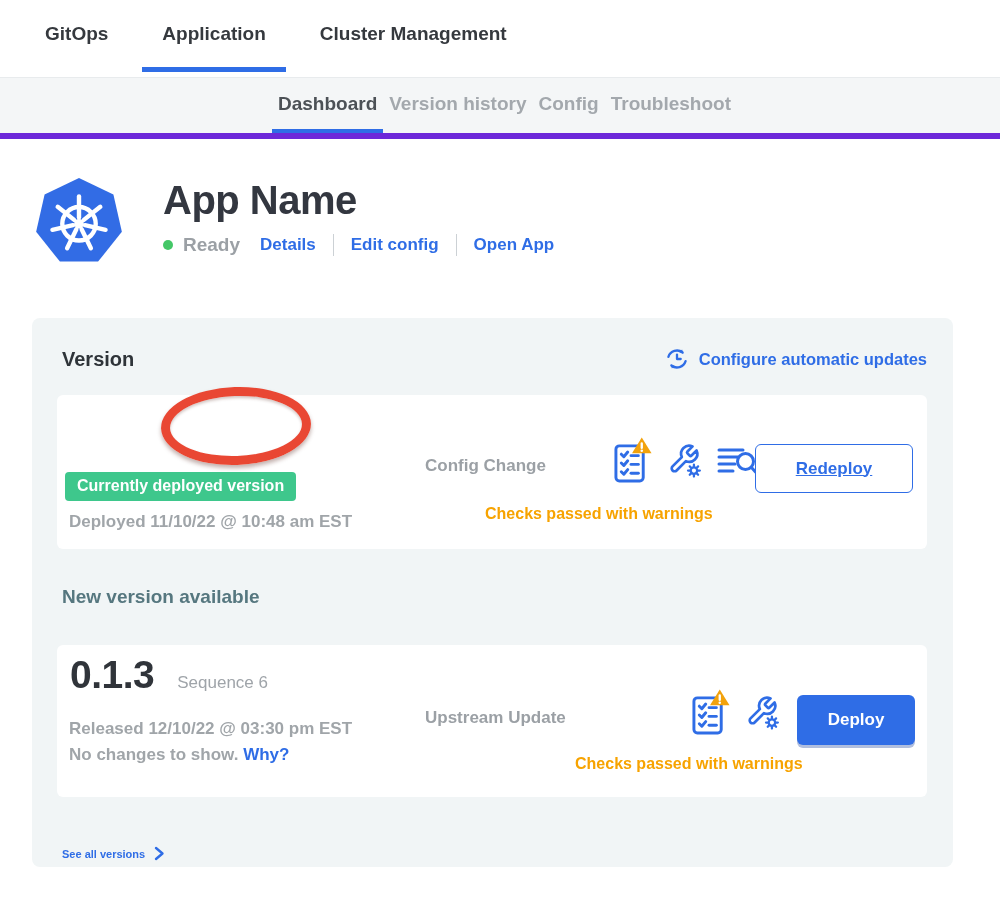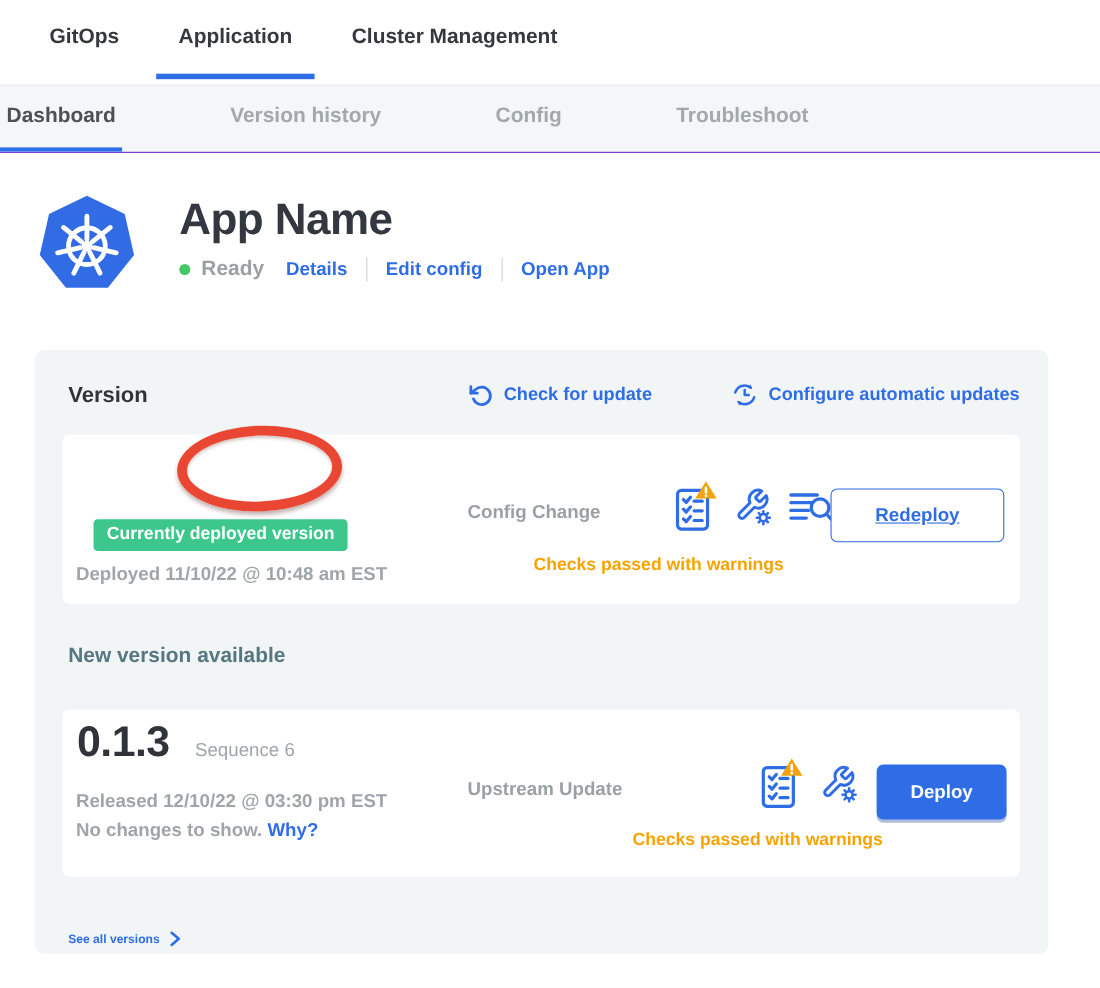--- a/index.html
+++ b/index.html
@@ -13,22 +13,22 @@
   .topnav { height:72px; display:flex; padding-left:25px; gap:14px; background:#fff; }
   .topnav .tab {
     padding:0 20px; display:flex; align-items:center;
     font-size:19px; font-weight:700; color:#35393e;
     border-bottom:5px solid transparent; cursor:pointer; white-space:nowrap;
   }
   .topnav .tab.active { border-bottom-color:#2f6de6; }
   
   .subnav {
     height:62px; margin-top:5px; background:#f4f6f7;
-    border-top:1px solid #e8ebed; border-bottom:1px solid #6d28d9;
-    display:flex; gap:92px; overflow:hidden;
+    border-top:1px solid #e8ebed; border-bottom:6px solid #6d28d9;
+    display:flex; padding-left:272px; overflow:hidden;
   }
   .subnav .tab {
     padding:0 6px; display:flex; align-items:center;
     font-size:19px; font-weight:700; color:#a3a8ad;
     border-bottom:4px solid transparent; cursor:pointer; white-space:nowrap;
   }
   .subnav .tab.active { color:#4c5156; border-bottom-color:#2f6de6; }
   
   .app-header { display:flex; margin:37px 0 0 35px; gap:40px; }
   .k8s-logo { width:88px; height:92px; flex:none; }
@@ -52,21 +52,21 @@
   .ver-line { position:absolute; left:13px; top:8px; display:flex; align-items:baseline; gap:23px; }
   .ver-num { font-size:39px; font-weight:700; color:#30343a; letter-spacing:-0.5px; }
   .ver-seq { font-size:17px; color:#9fa4a9; }
   .annotation {
     position:absolute; left:104px; top:-8px; width:150px; height:78px;
     border:9px solid #e94733; border-radius:50%; transform:rotate(-2deg);
     box-shadow:0 3px 4px rgba(80,30,20,0.35), inset 0 2px 3px rgba(80,30,20,0.25);
     pointer-events:none;
   }
   .deployed-badge {
-    position:absolute; left:28px; top:77px; background:#3ec78c; color:#fff;
+    position:absolute; left:8px; top:77px; background:#3ec78c; color:#fff;
     font-size:16px; font-weight:700; padding:5px 12px 6px; border-radius:4px;
   }
   .gray-bold { font-size:17px; font-weight:700; color:#a0a5a9; }
   .deploy-date { position:absolute; left:12px; top:117px; }
   .release-date { position:absolute; left:12px; top:74px; }
   .no-changes { position:absolute; left:12px; top:100px; }
   .no-changes .hlink { font-size:17px; }
   .source-label { position:absolute; left:368px; font-size:17px; font-weight:700; color:#9ba0a5; white-space:nowrap; }
   .src1 { top:61px; } .src2 { top:63px; }
   .icons-row { position:absolute; display:flex; align-items:center; gap:15px; }
@@ -129,27 +129,20 @@
     </div>
   </div>
 </div>
 
 <div class="version-section">
 
   <div class="vc-title">Version</div>
 
   <div class="vc-actions">
     <div class="vc-link">
-      <svg width="23" height="23" viewBox="0 0 24 24" fill="none" stroke="#2f6de6" stroke-width="2.6" stroke-linecap="round" stroke-linejoin="round">
-        <polyline points="3.2 3.6 3.2 9.8 9.4 9.8"></polyline>
-        <path d="M5.6 15.2 a8.3 8.3 0 1 0 1.9-8.7 L3.2 9.8"></path>
-      </svg>
-      <span>Check for update</span>
-    </div>
-    <div class="vc-link">
       <svg width="24" height="24" viewBox="0 0 24 24" fill="none" stroke="#2f6de6" stroke-width="2.3" stroke-linecap="round" stroke-linejoin="round">
         <path d="M20.6 14.2 A 9 9 0 0 1 6.4 18.5"></path>
         <path d="M3.4 9.8 A 9 9 0 0 1 17.6 5.5"></path>
         <polyline points="12 7.6 12 12 15.7 12"></polyline>
         <path d="M6.9 21.6 l-1.3-4.1 4.1 1.3 z" fill="#2f6de6" stroke="none"></path>
         <path d="M17.1 2.4 l1.3 4.1 -4.1-1.3 z" fill="#2f6de6" stroke="none"></path>
       </svg>
       <span>Configure automatic updates</span>
     </div>
   </div>

